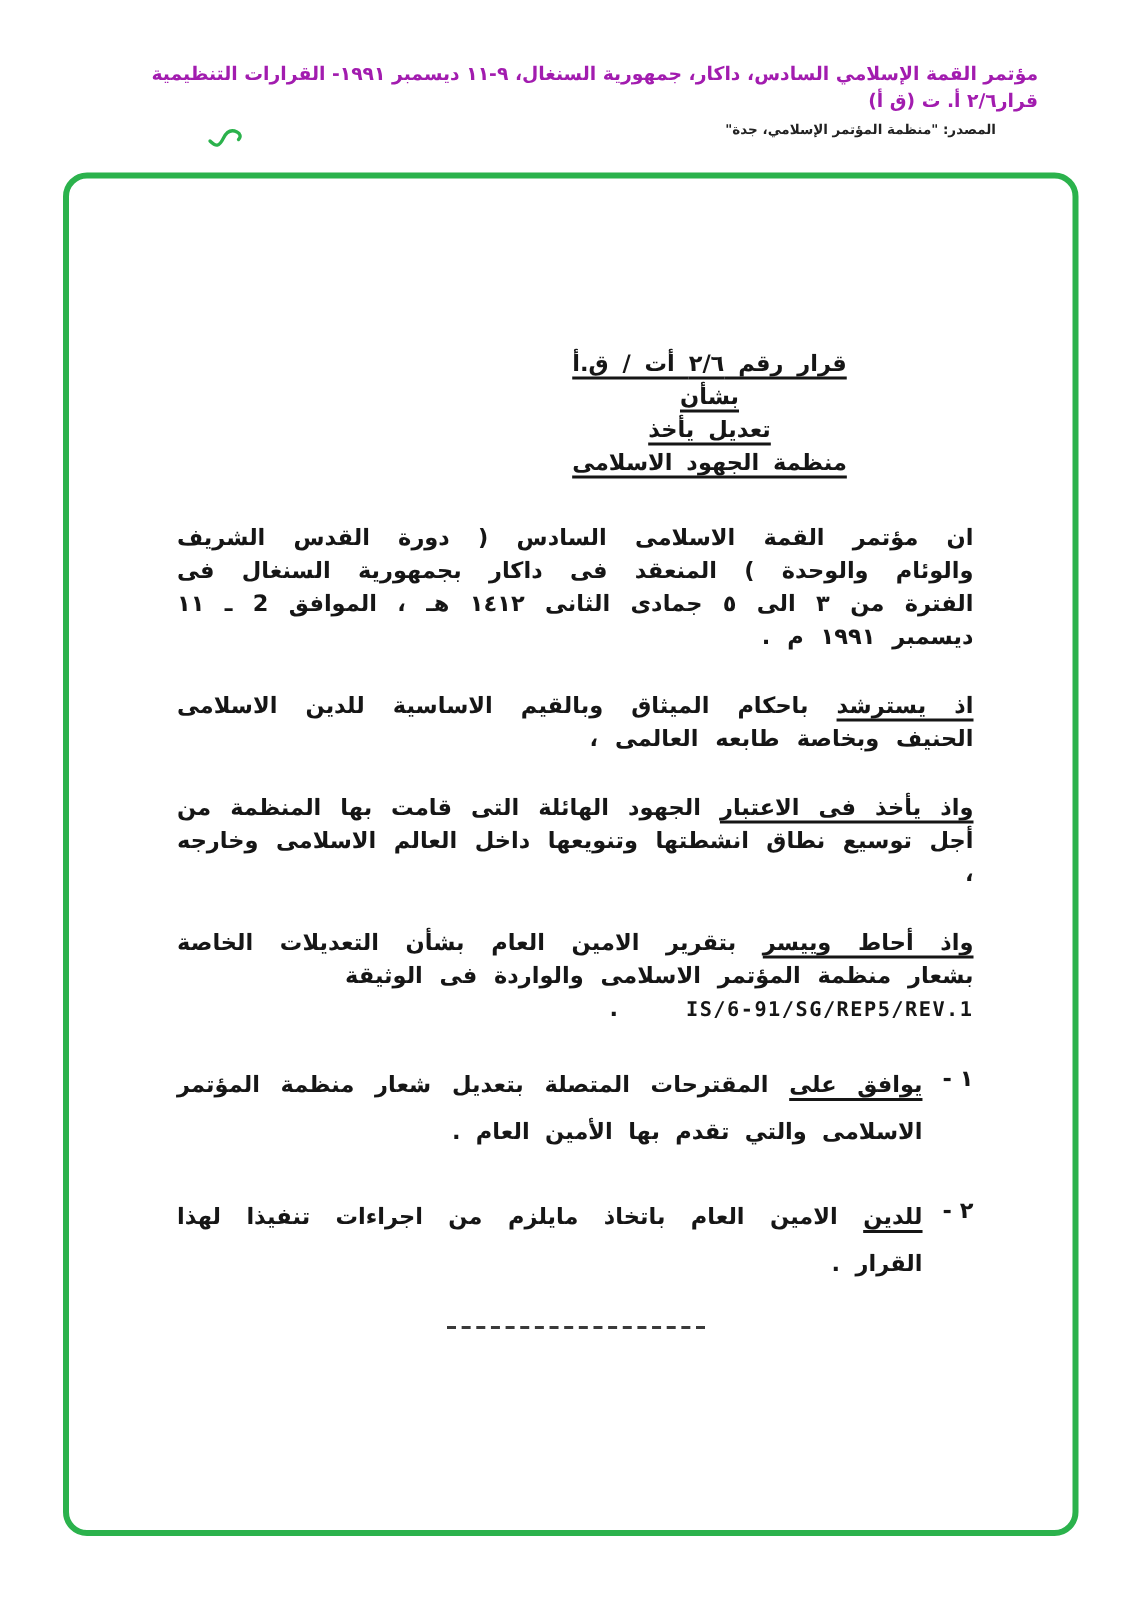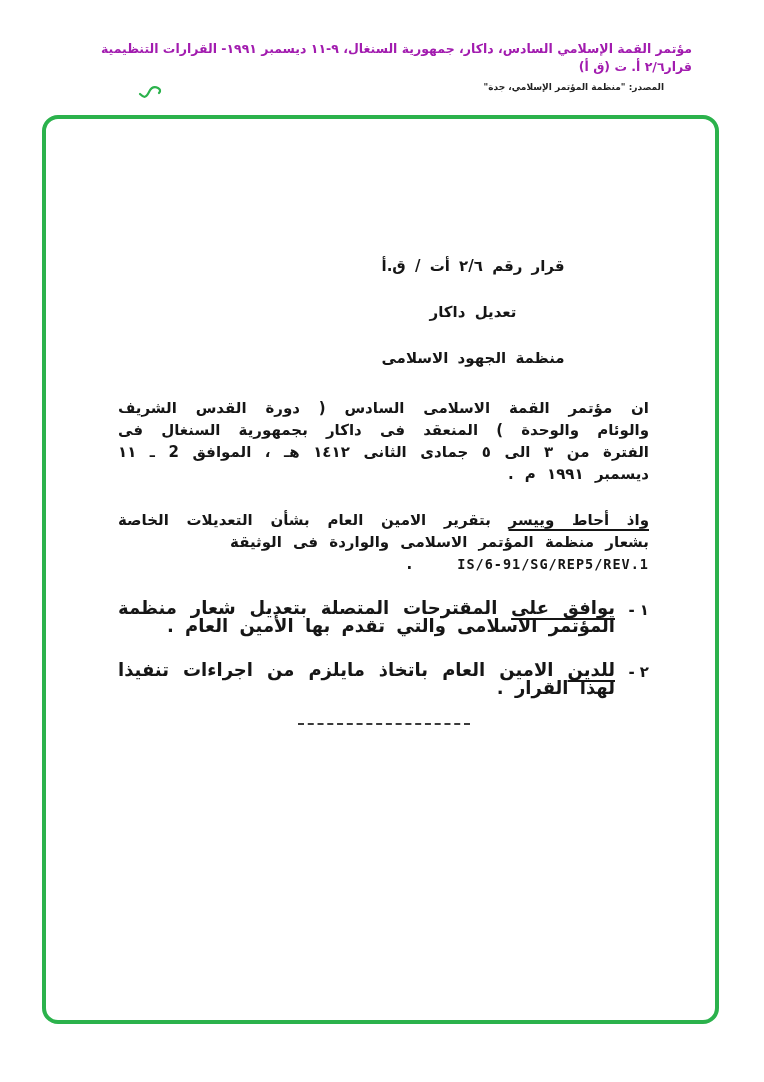--- a/index.html
+++ b/index.html
@@ -65,24 +65,24 @@
   .title-block {
     width: 280px;
     margin-right: 36px; 
     text-align: center;
     font-size: 15px;
     font-weight: bold;
     line-height: 22px;
     margin-bottom: 28px;
   }
   .title-line {
+    text-decoration: underline;
     text-underline-offset: 4px;
     text-decoration-thickness: 1.5px;
     word-spacing: 4px;
-    margin-top: 24px;
   }
 
   
   .para {
     font-size: 15px;
     font-weight: bold;
     line-height: 22px;
     word-spacing: 6px;
     text-align: justify;
     text-align-last: right;
@@ -112,23 +112,23 @@
   }
   .item-num {
     flex: 0 0 34px;
     font-size: 15px;
     font-weight: bold;
     line-height: 22px;
     white-space: nowrap;
   }
   .item-text {
     flex: 1;
-    font-size: 18px;
-    font-weight: bold;
-    line-height: 18px;
+    font-size: 15px;
+    font-weight: bold;
+    line-height: 31px;
     word-spacing: 5px;
     text-align: justify;
     text-align-last: right;
   }
 
   
   .end-divider {
     width: 172px;
     margin: 14px auto 0 auto;
     border-top: 2px dashed #3a3a3a;
@@ -142,29 +142,38 @@
 
 <svg class="green-mark" viewBox="0 0 26 20">
   <path d="M2 12 C6 16, 8 16, 11 10 C13 6, 16 4, 20 6 C22 7, 23 9, 21 11" stroke="#2bb24c" stroke-width="2.2" fill="none" stroke-linecap="round"></path>
 </svg>
 
 <div class="frame">
   <div class="frame-content">
 
     <div class="title-block">
       <div class="title-line">قرار رقم ٢/٦ أت / ق.أ</div>
-      <div class="title-line">تعديل داكار</div>
+      <div class="title-line">بشأن</div>
+      <div class="title-line">تعديل يأخذ</div>
       <div class="title-line">منظمة الجهود الاسلامى</div>
     </div>
 
     <p class="para">
       <span>ان مؤتمر القمة الاسلامى السادس ( دورة القدس الشريف والوئام والوحدة ) المنعقد فى داكار بجمهورية السنغال فى الفترة من ٣ الى ٥ جمادى الثانى ١٤١٢ هـ ، الموافق 2 ـ ١١ ديسمبر ١٩٩١ م .</span>
     </p>
 
-
+    <p class="para">
+      <span class="lead">اذ يسترشد</span>
+      <span>باحكام الميثاق وبالقيم الاساسية للدين الاسلامى الحنيف وبخاصة طابعه العالمى ،</span>
+    </p>
+
+    <p class="para">
+      <span class="lead">واذ يأخذ فى الاعتبار</span>
+      <span>الجهود الهائلة التى قامت بها المنظمة من أجل توسيع نطاق انشطتها وتنويعها داخل العالم الاسلامى وخارجه ،</span>
+    </p>
 
 
     <p class="para">
       <span class="lead">واذ أحاط وييسر</span>
       <span>بتقرير الامين العام بشأن التعديلات الخاصة بشعار منظمة المؤتمر الاسلامى والواردة فى الوثيقة</span>
       <br>
       <span class="doc-code">IS/6-91/SG/REP5/REV.1</span>
       <span>.</span>
     </p>
 

